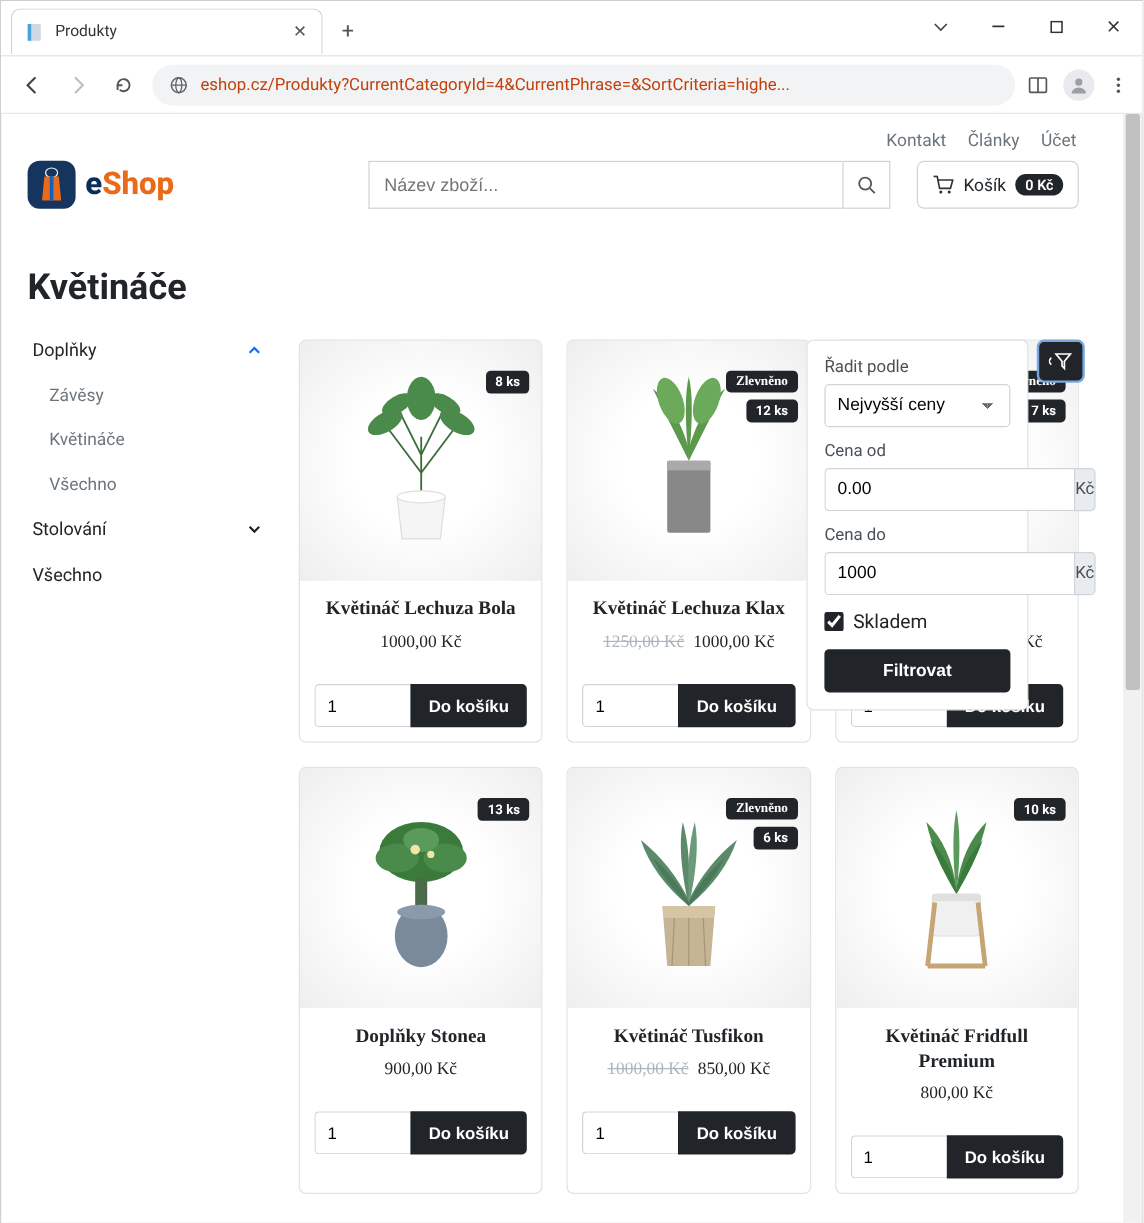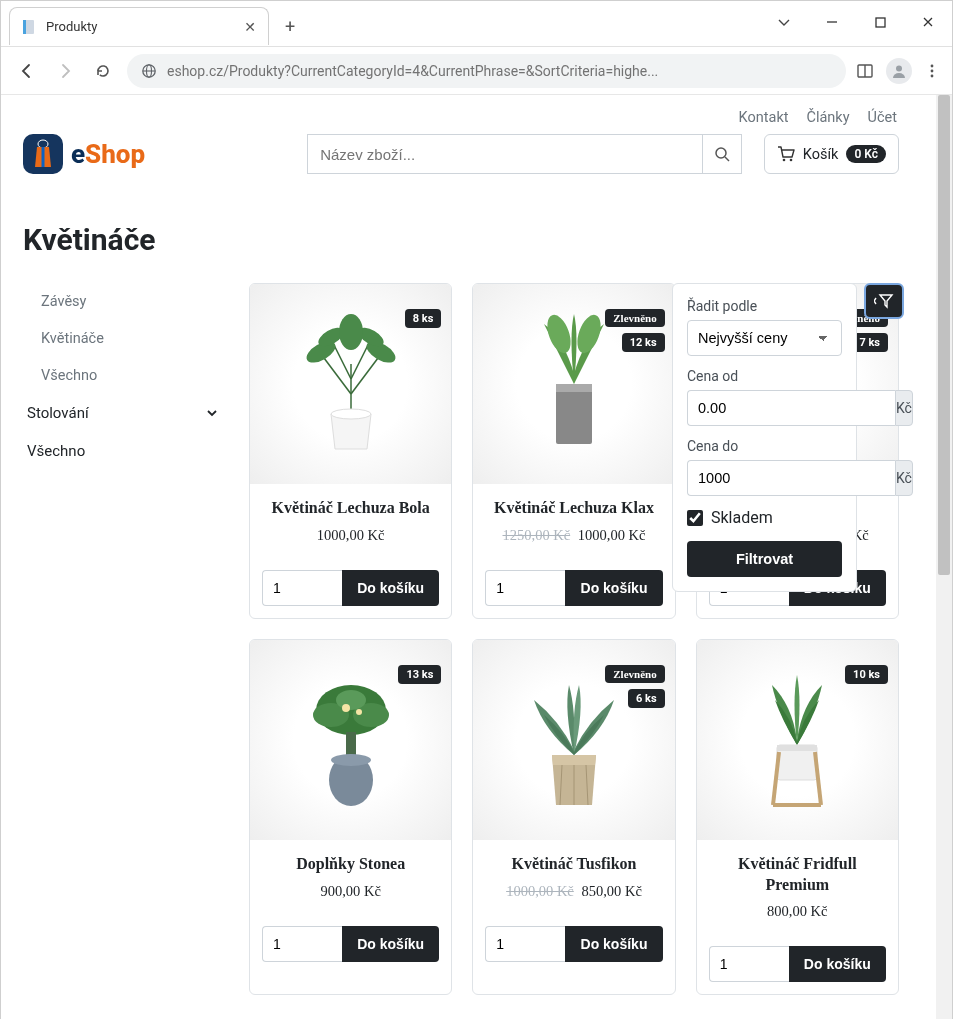--- a/index.html
+++ b/index.html
@@ -10,21 +10,21 @@
   .tab { display:flex; align-items:center; gap:8px; height:38px; padding:0 12px; margin-top:6px; margin-left:8px; border:1px solid #d0d0d0; border-bottom:none; border-radius:8px 8px 0 0; background:#fff; min-width:260px; }
   .tab .favicon { width:16px; height:16px; }
   .tab .title { font-size:13px; color:#333; flex:1; }
   .tab .close { font-size:14px; color:#555; cursor:pointer;}
   .newtab { width:30px; height:30px; margin-top:10px; margin-left:6px; display:flex; align-items:center; justify-content:center; font-size:18px; color:#555; cursor:pointer;}
   .winbtns { position:absolute; right:6px; top:6px; display:flex; gap:12px; }
   .winbtn { width:36px; height:30px; display:flex; align-items:center; justify-content:center; color:#333;}
   .addrbar { height:48px; display:flex; align-items:center; gap:10px; padding:0 12px; background:#fff; border-bottom:1px solid #e7e7e7;}
   .navbtn { width:28px; height:28px; display:flex; align-items:center; justify-content:center; color:#555; }
   .navbtn.disabled { color:#bfbfbf;}
-  .urlfield { flex:1; height:34px; background:#f1f3f4; border-radius:17px; display:flex; align-items:center; padding:0 14px; color:#737373; font-size:14px; gap:10px; }
+  .urlfield { flex:1; height:34px; background:#f1f3f4; border-radius:17px; display:flex; align-items:center; padding:0 14px; color:#c2410c; font-size:14px; gap:10px; }
   .urlfield .globe { color:#5f6368; }
   .urlfield .url { white-space:nowrap; overflow:hidden; text-overflow:ellipsis; flex:1;}
   .righticons { display:flex; align-items:center; gap:12px;}
   .avatar { width:26px; height:26px; border-radius:50%; background:#e8eaed; display:flex; align-items:center; justify-content:center;}
   
   .page { position:relative; height:924px; overflow:hidden; }
   .scrollbar { position:absolute; right:0; top:0; width:16px; height:100%; background:#f1f1f1;}
   .scrollthumb { position:absolute; right:2px; top:0; width:12px; height:480px; background:#c1c1c1; border-radius:2px;}
   .container { padding:0 22px 30px 22px; max-width:920px; }
   .topnav { display:flex; justify-content:flex-end; gap:18px; padding:14px 2px 0 0; font-size:14.5px;}
@@ -202,20 +202,28 @@
             </svg>
           <span>Košík</span>
           <span class="badge">0 Kč</span>
         </div>
       </div>
 
       <h1 class="pagetitle">Květináče</h1>
 
       <div class="maingrid">
         <div class="sidebar">
+          <div class="cat first">
+            <span>Doplňky</span>
+            <span class="chev">
+                <svg width="14" height="14" viewBox="0 0 14 14">
+                  <path d="M3 9 L7 5 L11 9" stroke="#0d6efd" stroke-width="1.8" fill="none"></path>
+                </svg>
+              </span>
+          </div>
           <div class="subcat">Závěsy</div>
           <div class="subcat">Květináče</div>
           <div class="subcat">Všechno</div>
           <div class="cat">
             <span>Stolování</span>
             <span class="chev gray">
                 <svg width="14" height="14" viewBox="0 0 14 14">
                   <path d="M3 5 L7 9 L11 5" stroke="#212529" stroke-width="1.8" fill="none"></path>
                 </svg>
               </span>

